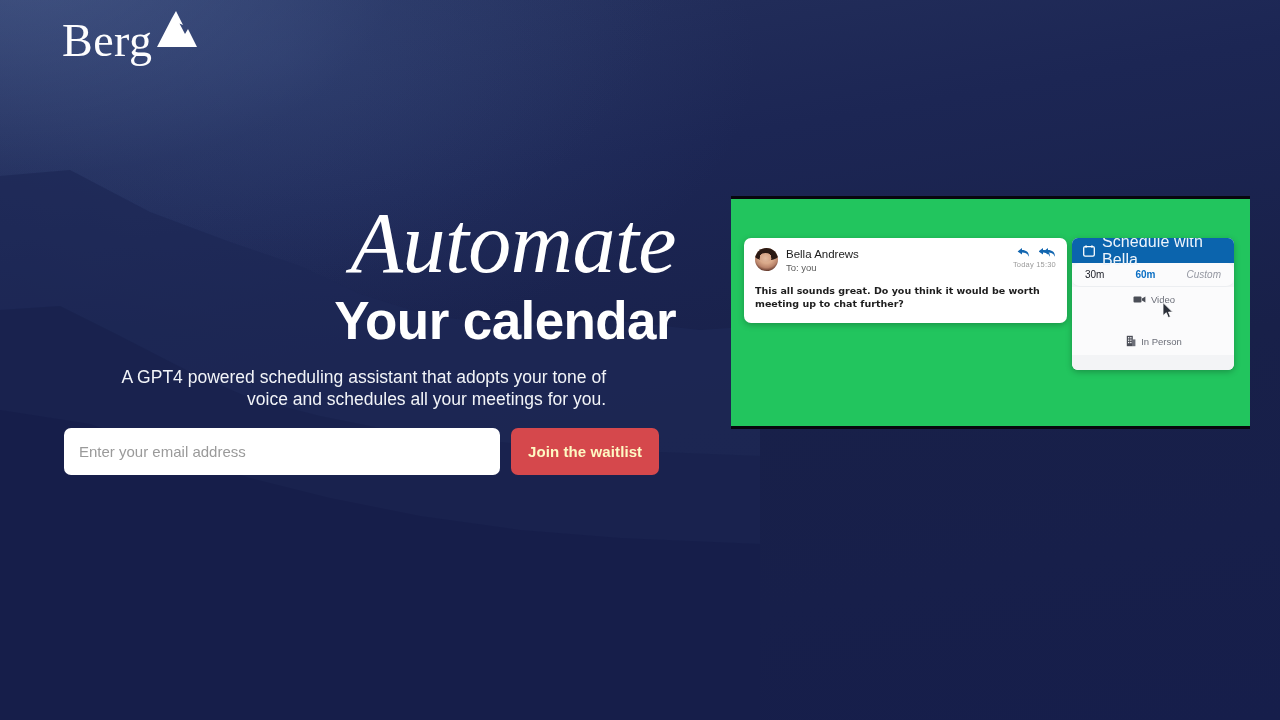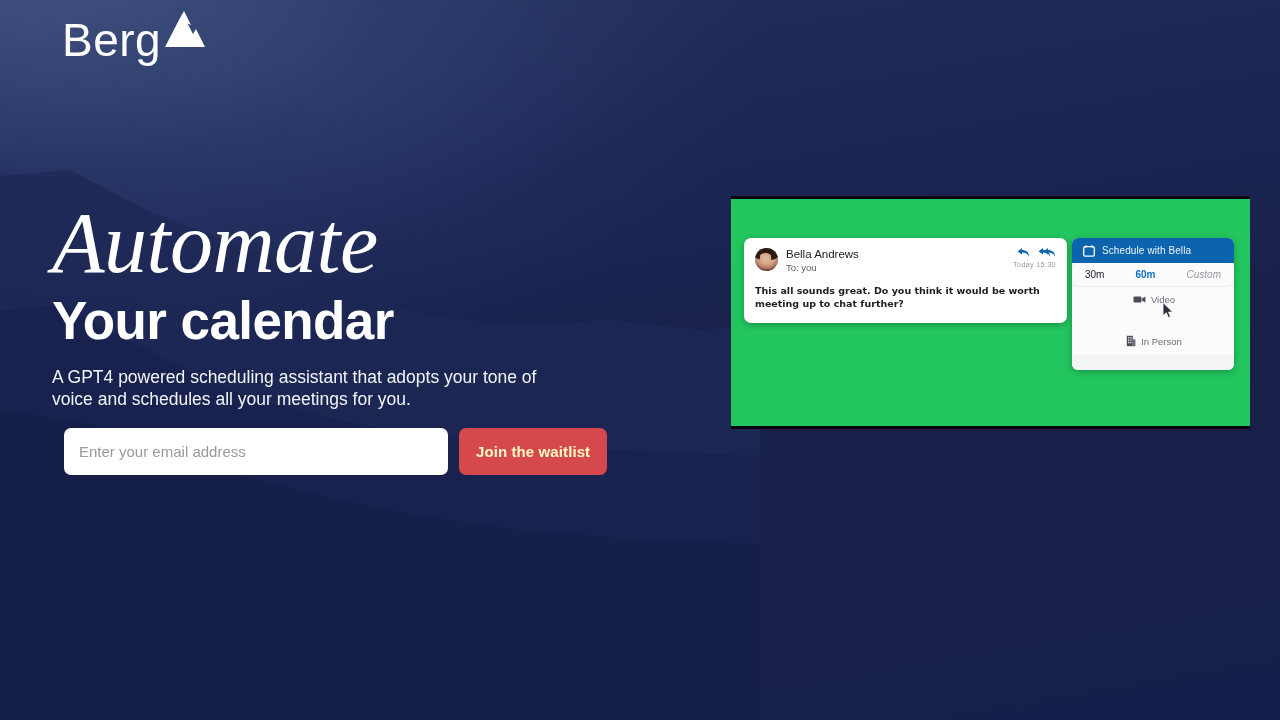--- a/index.html
+++ b/index.html
@@ -27,29 +27,29 @@
   }
   .ridge svg { display:block; }
 
   
   .logo {
     position:absolute; left:62px; top:14px;
     display:flex; align-items:baseline; gap:0px;
     color:#fff;
   }
   .logo-word {
-    font-family:Liberation Sans, sans-serif;
+    font-family:Liberation Serif, serif;
     font-size:46px; line-height:1;
     letter-spacing:0.5px;
     color:#fdfdfe;
   }
   .logo-mark { margin-left:2px; position:relative; top:-6px; }
 
   
-  .hero { position:absolute; left:52px; top:203px; width:600px; }
+  .hero { position:absolute; left:76px; top:203px; width:600px;text-align:right; }
   .hero h1 {
     font-family:"Liberation Serif", serif;
     font-style:italic;
     font-weight:400;
     font-size:86px;
     line-height:0.95;
     color:#ffffff;
     letter-spacing:-0.5px;
   }
   .hero h2 {
@@ -69,21 +69,21 @@
     margin-top:18px;
     max-width:530px;
   }
 
   
   .form-row {
     position:absolute; left:64px; top:428px;
     display:flex; align-items:stretch; gap:11px;
   }
   .email-input {
-    width:384px; height:47px;
+    width:436px; height:47px;
     border:none; outline:none; border-radius:7px;
     background:#ffffff;
     padding:0 15px;
     font-family:"Liberation Sans", sans-serif;
     font-size:15px;
     color:#6d28d9;
   }
   .email-input::placeholder { color:#9a9a9a; }
   .waitlist-btn {
     height:47px; min-width:124px;
@@ -156,21 +156,21 @@
     border-radius:6px;
     overflow:hidden;
     box-shadow:0 2px 6px rgba(0,0,0,0.25);
   }
   .sched-head {
     background:#0b64ad;
     height:25px;
     display:flex; align-items:center; gap:7px;
     padding:0 11px;
   }
-  .sched-head-title { font-size:10px; color:#eef4fb; letter-spacing:0.1px; }
+  .sched-head-title { font-size:16px; color:#eef4fb; letter-spacing:0.1px; }
   .sched-opts {
     background:#fbfbfc;
     display:flex; align-items:center; justify-content:space-between;
     padding:6px 13px 6px 13px;
     border-bottom:1px solid #eceef1;
     border-radius:8px;
   }
   .opt { font-size:10px; color:#20222b; }
   .opt.active { color:#0b6fc4; font-weight:700; }
   .opt.muted { color:#9497a1; font-style:italic; }

